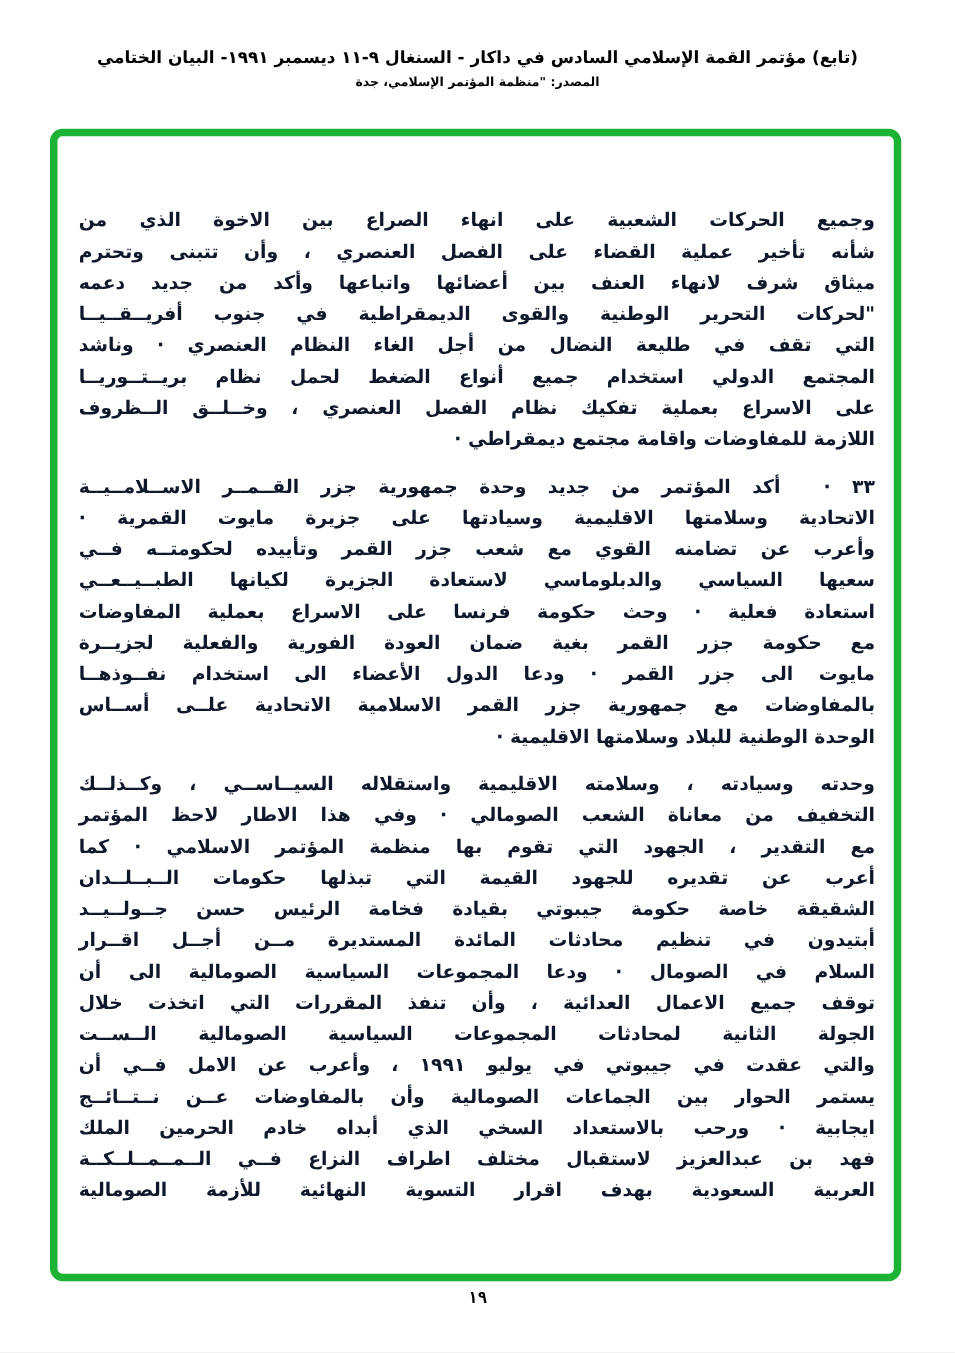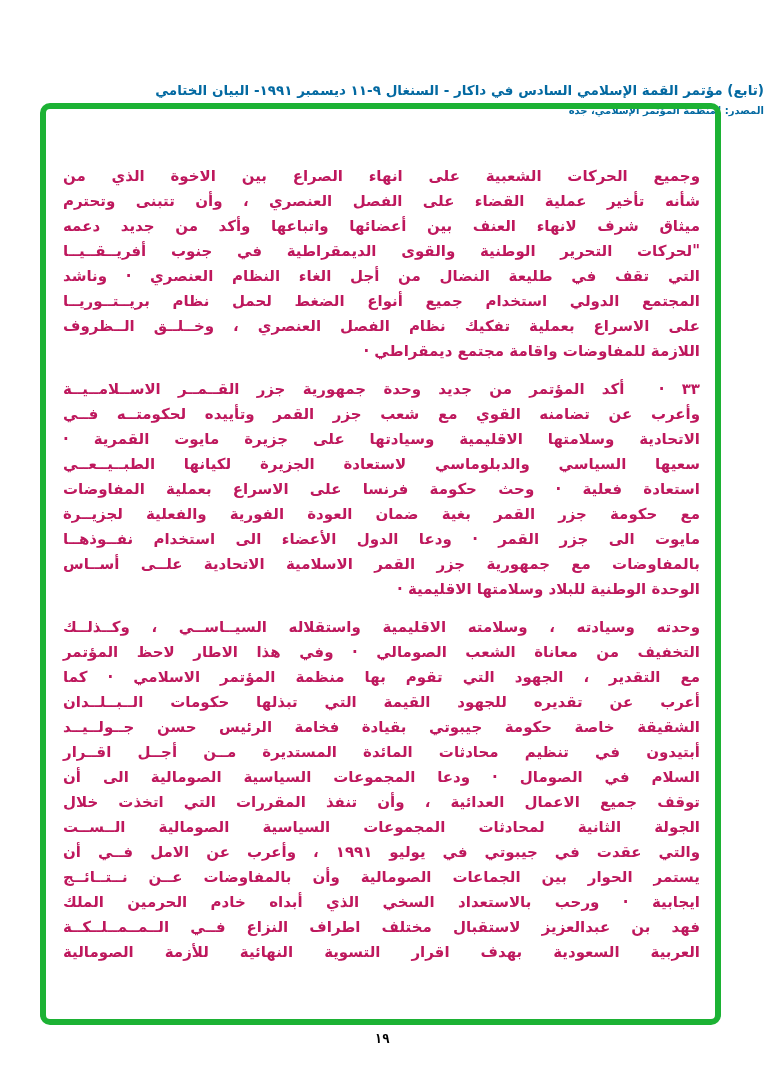--- a/index.html
+++ b/index.html
@@ -11,23 +11,23 @@
     background: #ffffff;
     font-family: "DejaVu Sans", sans-serif;
     color: #141414;
     overflow: hidden;
   }
   .header {
     position: absolute;
     top: 38px;
     left: 0;
     right: 0;
+    text-align: center;
     direction: rtl;
-    color: #0369a1;
-    margin-top: 44px;
+    color: #000000;
   }
   .doc-title {
     font-size: 13.5px;
     font-weight: bold;
     white-space: nowrap;
   }
   .doc-source {
     font-size: 10px;
     font-weight: bold;
     margin-top: 7px;
@@ -80,35 +80,35 @@
 
 <div class="page" style="background: rgb(255, 255, 255);">
 
   <div class="header">
     <div class="doc-title">(تابع) مؤتمر القمة الإسلامي السادس في داكار - السنغال ٩-١١ ديسمبر ١٩٩١- البيان الختامي</div>
     <div class="doc-source">المصدر: "منظمة المؤتمر الإسلامي، جدة</div>
   </div>
 
   <div class="frame" id="green-frame" style="border-color: rgb(28, 178, 52);"></div>
 
-  <div class="content" id="content" style="color: #be185d;">
+  <div class="content" id="content" style="color: #0f172a;">
       <div class="para">
         <div class="line">وجميع الحركات الشعبية على انهاء الصراع بين الاخوة الذي من</div>
         <div class="line">شأنه تأخير عملية القضاء على الفصل العنصري ، وأن تتبنى وتحترم</div>
         <div class="line">ميثاق شرف لانهاء العنف بين أعضائها واتباعها وأكد من جديد دعمه</div>
         <div class="line">"لحركات التحرير الوطنية والقوى الديمقراطية في جنوب أفريــقــيــا</div>
         <div class="line">التي تقف في طليعة النضال من أجل الغاء النظام العنصري · وناشد</div>
         <div class="line">المجتمع الدولي استخدام جميع أنواع الضغط لحمل نظام بريــتــوريــا</div>
         <div class="line">على الاسراع بعملية تفكيك نظام الفصل العنصري ، وخــلــق الــظروف</div>
         <div class="line last">اللازمة للمفاوضات واقامة مجتمع ديمقراطي ·</div>
       </div>
       <div class="para">
         <div class="line">٣٣ ·&nbsp;&nbsp;أكد المؤتمر من جديد وحدة جمهورية جزر القــمــر الاســلامــيــة</div>
+        <div class="line">الاتحادية وسلامتها الاقليمية وسيادتها على جزيرة مايوت القمرية ·</div>
         <div class="line">وأعرب عن تضامنه القوي مع شعب جزر القمر وتأييده لحكومتــه فــي</div>
-        <div class="line">الاتحادية وسلامتها الاقليمية وسيادتها على جزيرة مايوت القمرية ·</div>
         <div class="line">سعيها السياسي والدبلوماسي لاستعادة الجزيرة لكيانها الطبــيــعــي</div>
         <div class="line">استعادة فعلية · وحث حكومة فرنسا على الاسراع بعملية المفاوضات</div>
         <div class="line">مع حكومة جزر القمر بغية ضمان العودة الفورية والفعلية لجزيــرة</div>
         <div class="line">مايوت الى جزر القمر · ودعا الدول الأعضاء الى استخدام نفــوذهــا</div>
         <div class="line">بالمفاوضات مع جمهورية جزر القمر الاسلامية الاتحادية علــى أســاس</div>
         <div class="line last">الوحدة الوطنية للبلاد وسلامتها الاقليمية ·</div>
       </div>
       <div class="para">
         <div class="line">وحدته وسيادته ، وسلامته الاقليمية واستقلاله السيــاســي ، وكــذلــك</div>
         <div class="line">التخفيف من معاناة الشعب الصومالي · وفي هذا الاطار لاحظ المؤتمر</div>

